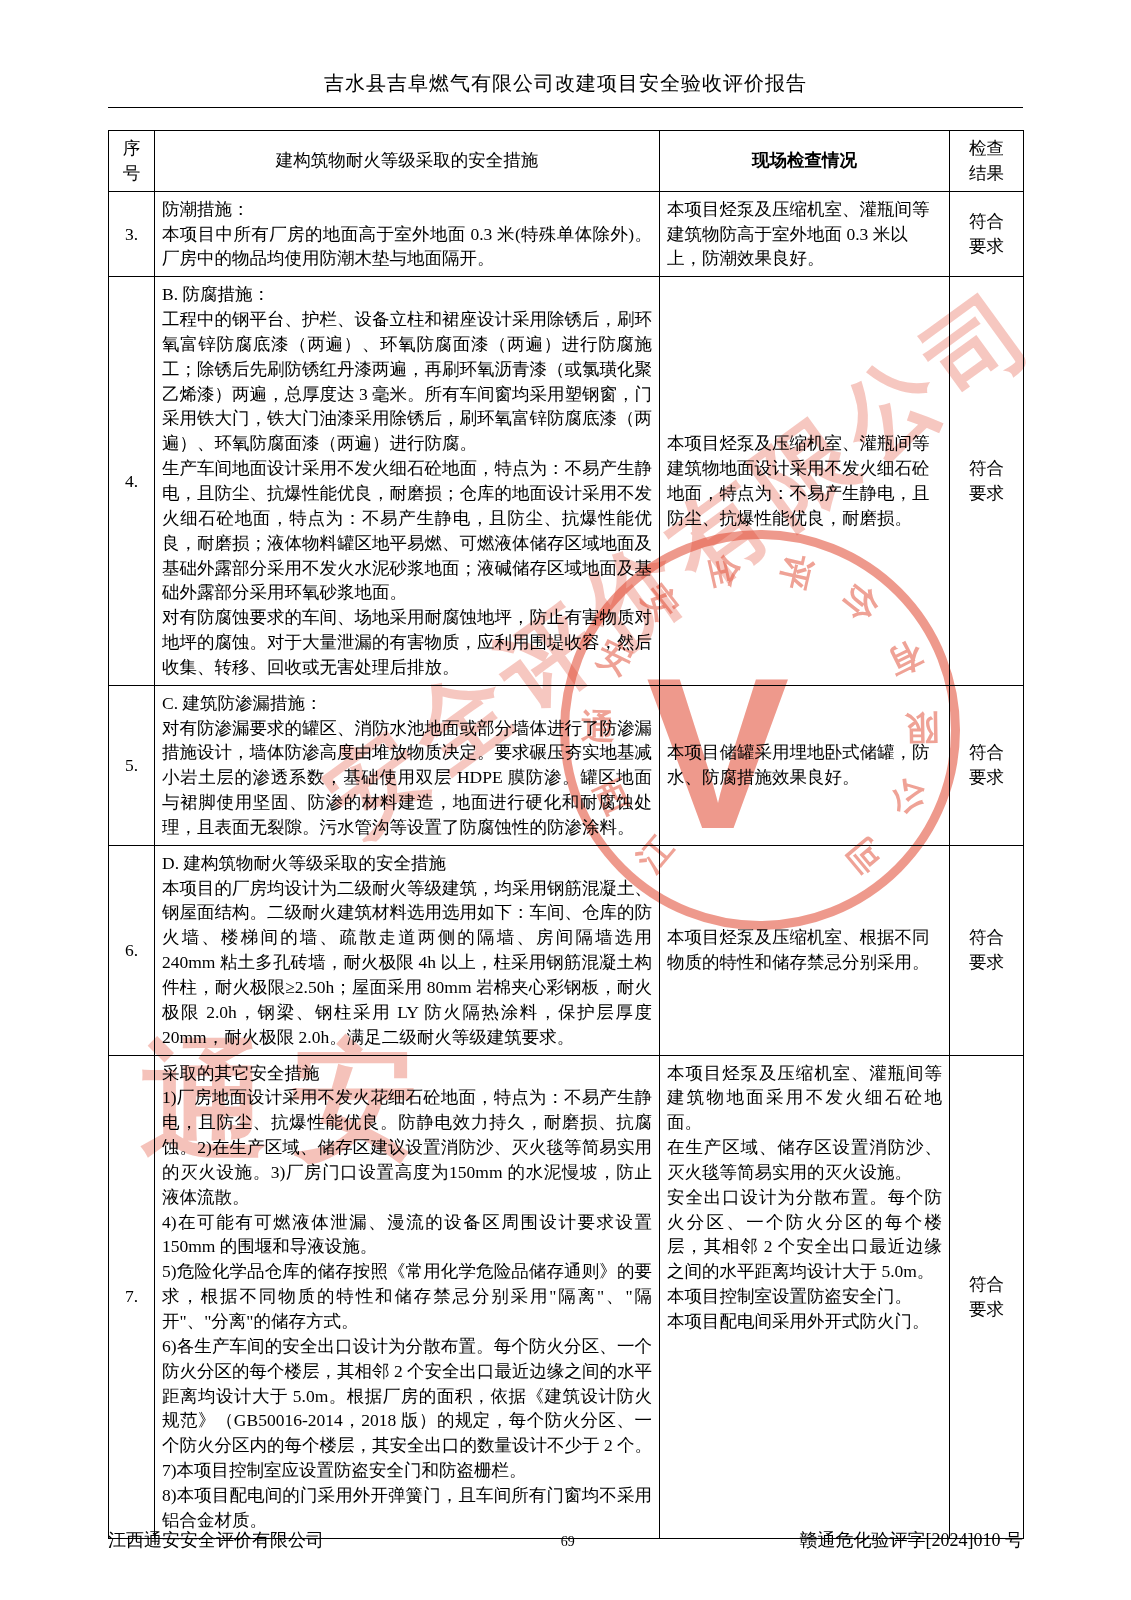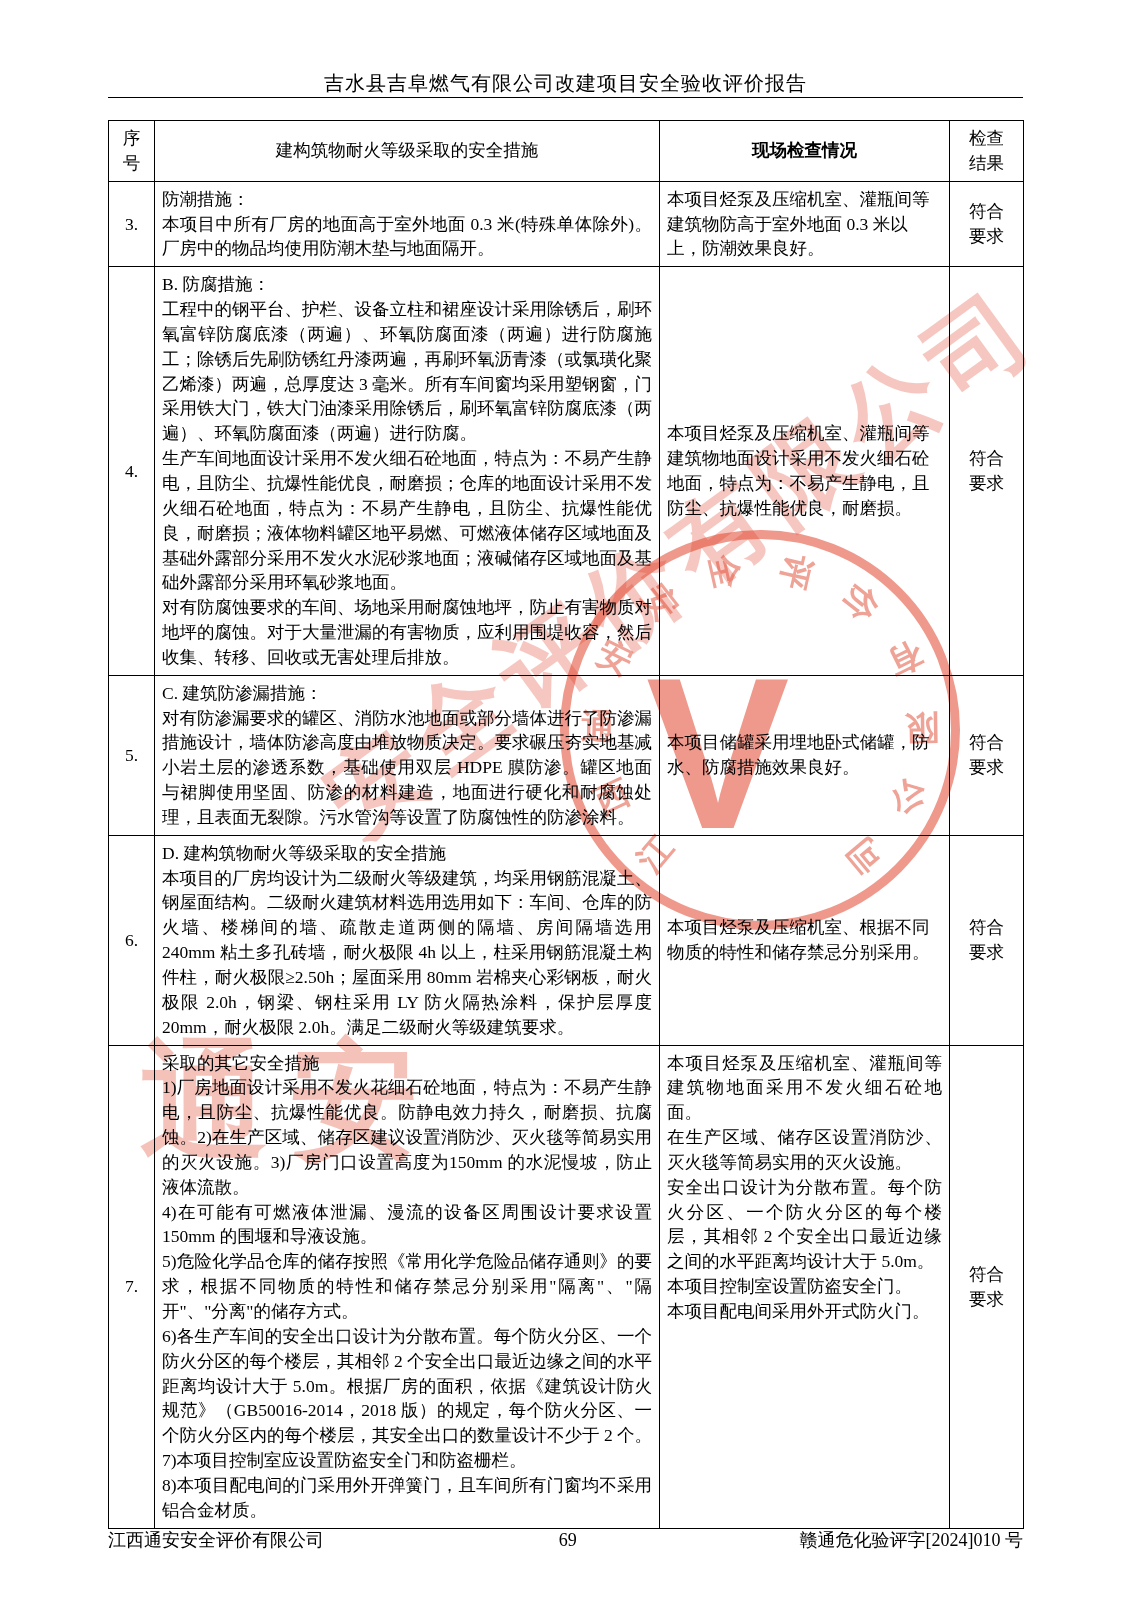--- a/index.html
+++ b/index.html
@@ -93,21 +93,21 @@
     transform-origin: 0 0;
   }
 
   
   .doc-header {
     position: relative;
     z-index: 10;
     text-align: center;
     font-size: 20px;
     letter-spacing: 1px;
-    padding-bottom: 0;
+    padding-bottom: 10px;
     border-bottom: 1.6px solid #000;
     margin-bottom: 22px;
   }
 
   
   table.main {
     position: relative;
     z-index: 10;
     border-collapse: collapse;
     width: 100%;
@@ -167,21 +167,21 @@
     position: absolute;
     left: 108px;
     right: 108px;
     bottom: 48px;
     z-index: 10;
     display: flex;
     justify-content: space-between;
     align-items: baseline;
     font-size: 18px;
   }
-  .doc-footer .pgnum { font-size: 18px; margin-left: 12px; }
+  .doc-footer .pgnum { font-size: 14px; margin-left: 12px; }
 </style>
 </head>
 <body>
 
 <div class="page">
 
   <div class="watermark">
     <div class="wm-ring"></div>
     <div class="wm-ring-text" id="wm-ring-text">
         <span style="transform: rotate(-140deg) translate(0px, -162px) rotate(90deg) translate(-50%, -50%);">江</span>

